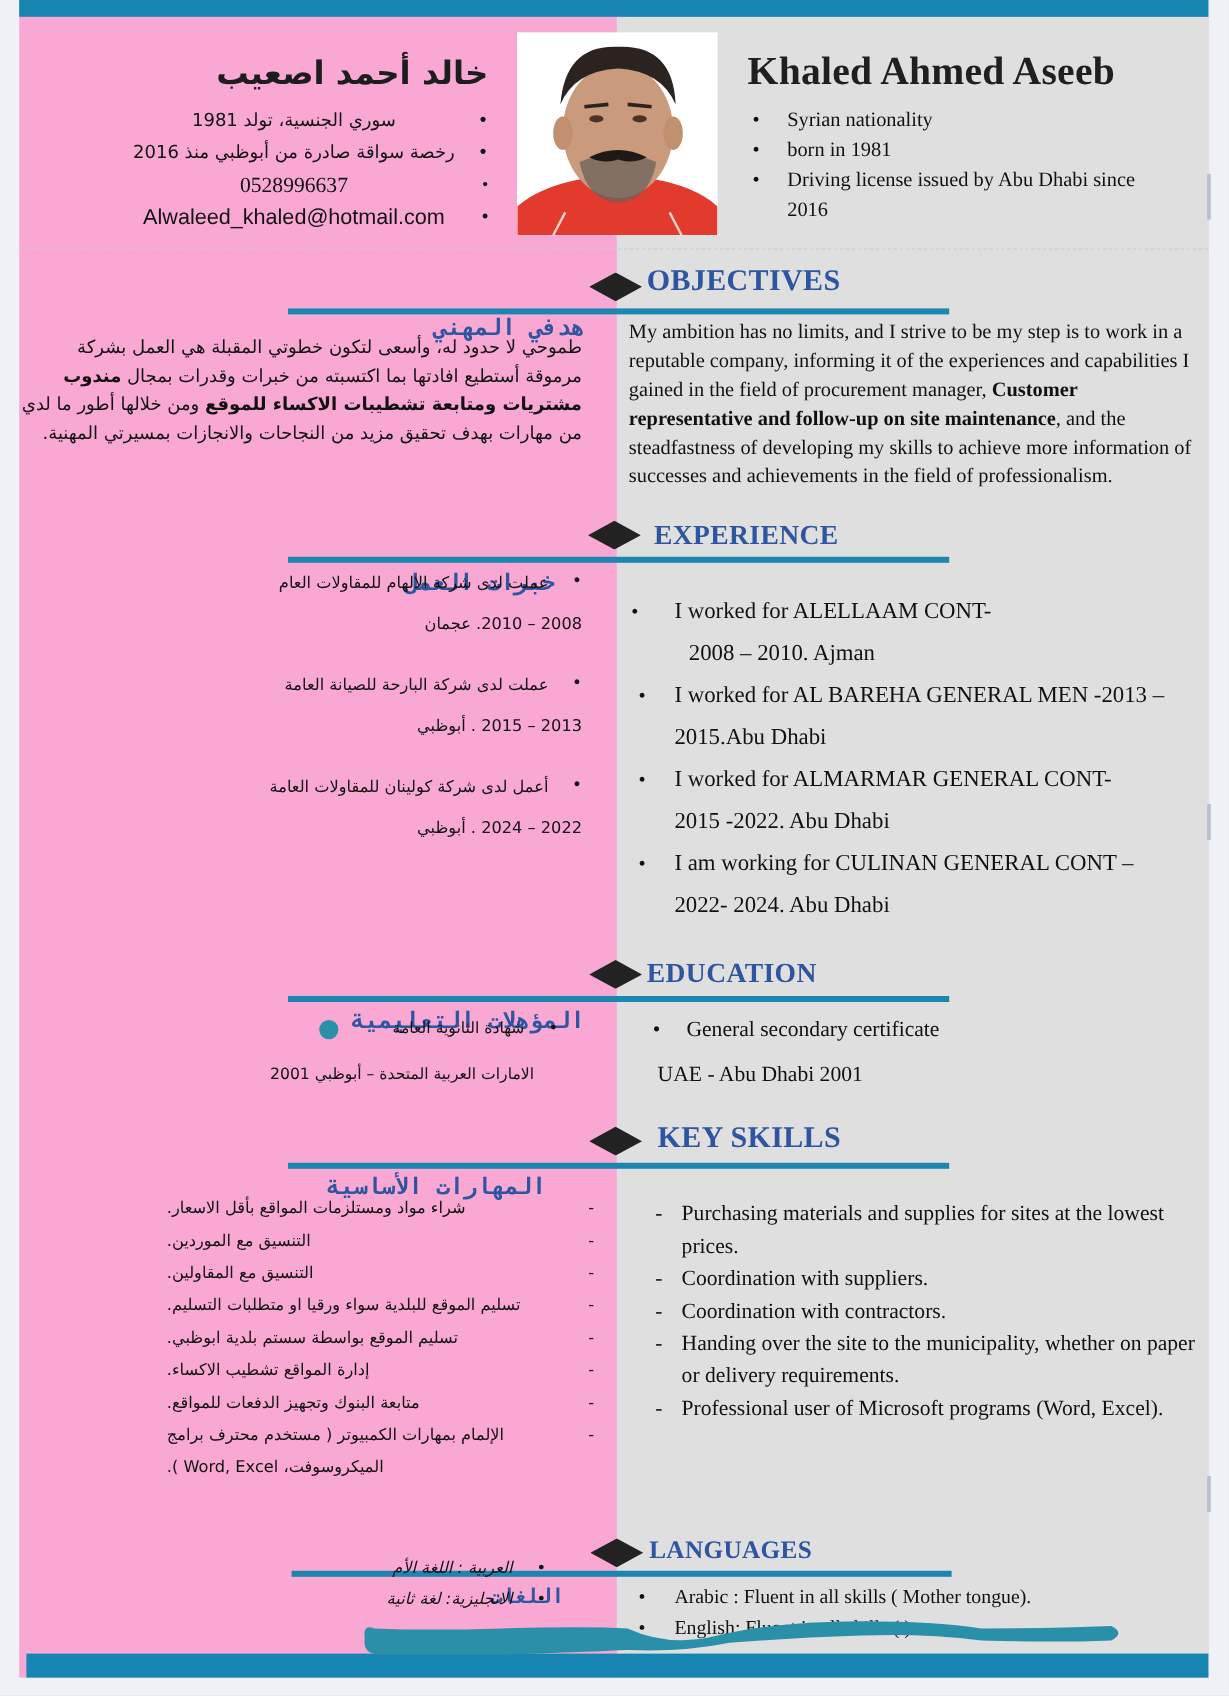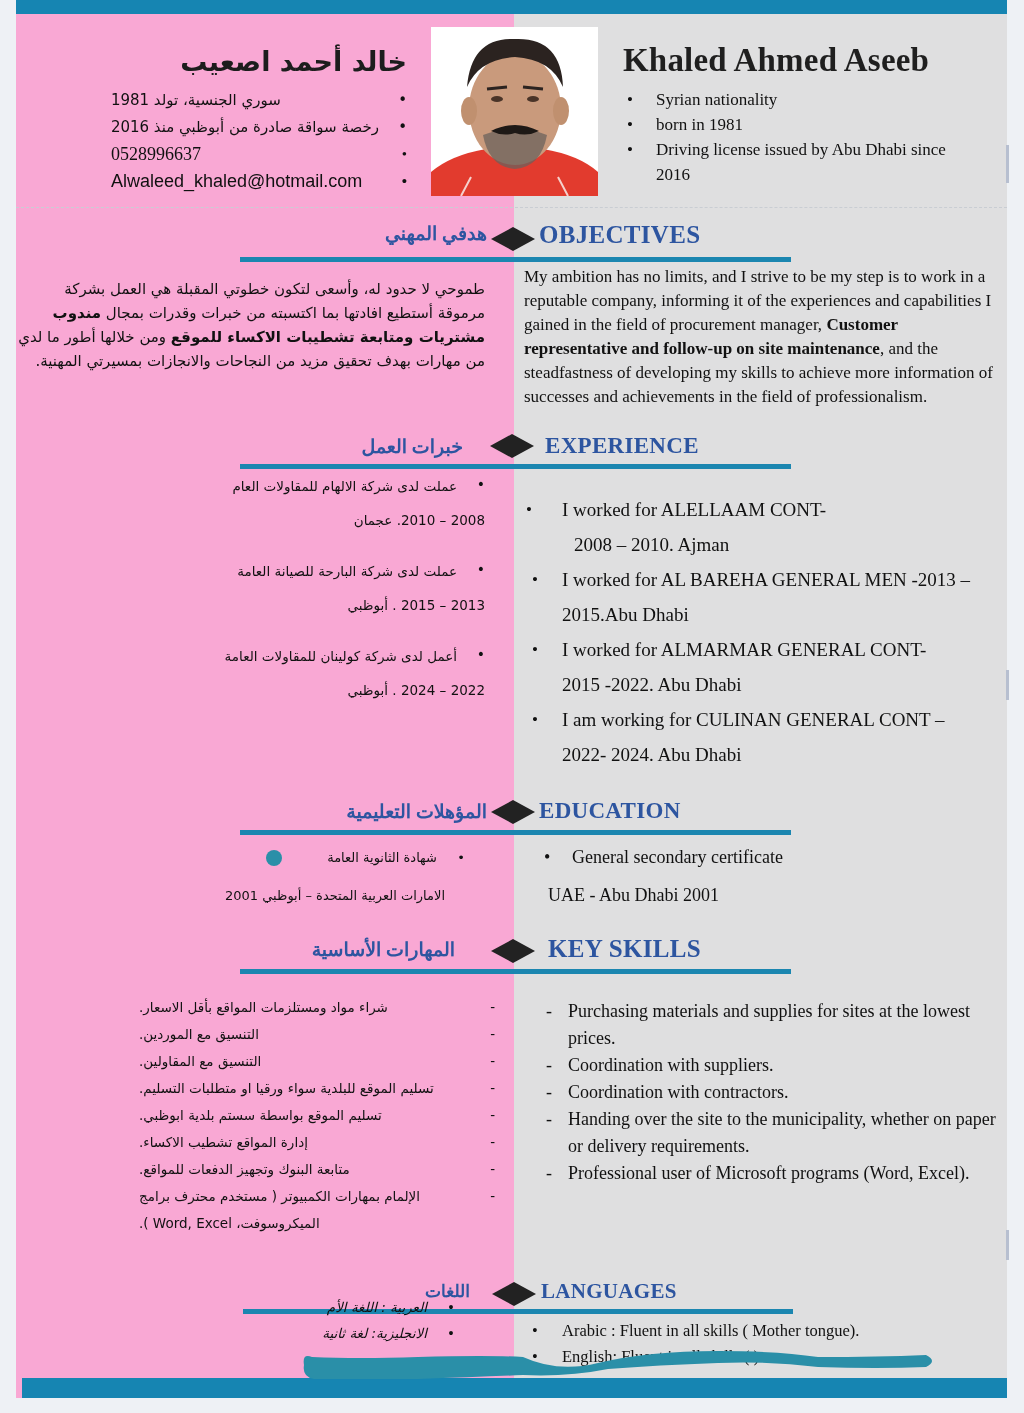--- a/index.html
+++ b/index.html
@@ -11,33 +11,33 @@
     .top-bar { position: absolute; left: 0; top: 0; width: 991px; height: 14px; background: #1685b2; }
     .bottom-bar { position: absolute; left: 6px; top: 1378px; width: 985px; height: 20px; background: #1685b2; }
     .edge-mark { position: absolute; left: 990px; width: 3px; background: #b7bfd0; }
 
     .dashed-sep { position: absolute; left: 0; top: 207px; width: 991px; border-top: 1px dashed #c9cdd3; }
 
     
     .photo { position: absolute; left: 415px; top: 27px; width: 167px; height: 169px; background: #fff; overflow: hidden; }
     .ar-name { position: absolute; right: 600px; top: 46px; font-family: "DejaVu Sans", sans-serif; font-weight: bold; font-size: 27px; direction: rtl; color: #1d1d1d; }
     .ar-info { position: absolute; right: 600px; top: 88px; direction: rtl; list-style: none; font-family: "DejaVu Sans", sans-serif; font-size: 15px; }
-    .ar-info li { height: 27px; line-height: 24px; position: relative; padding-right: 28px; text-align: left; margin-left: 16px; }
+    .ar-info li { height: 27px; line-height: 24px; position: relative; padding-right: 28px; text-align: center; margin-left: 16px; }
     .ar-info li::before { content: "•"; position: absolute; right: 0; top: 0; font-size: 15px; }
     .ar-info li.latin { font-family: "Liberation Sans", sans-serif; font-size: 18px; }
     .ar-info li.phone { font-family: "Liberation Serif", serif; font-size: 18px; }
 
     .en-name { position: absolute; left: 607px; top: 42px; font-family: "Liberation Serif", serif; font-weight: bold; font-size: 33px; color: #1f1f1f; letter-spacing: 0.2px; }
     .en-info { position: absolute; left: 608px; top: 87px; list-style: none; font-size: 17px; width: 350px; }
     .en-info li { position: relative; padding-left: 32px; line-height: 25px; }
     .en-info li::before { content: "•"; position: absolute; left: 3px; top: 0; }
     .sec-rule { position: absolute; height: 5px; background: #1b86b0; }
     .diamond { position: absolute; width: 44px; height: 24px; }
     .sec-title-en { position: absolute; font-family: "Liberation Serif", serif; font-weight: bold; font-size: 25px; color: #2d55a0; letter-spacing: 0.3px; }
-    .sec-title-ar { position: absolute; font-family: Liberation Serif, serif; font-weight: bold; font-size: 19px; color: #2d55a0; direction: rtl; white-space: nowrap; }
+    .sec-title-ar { position: absolute; font-family: Liberation Mono, monospace; font-weight: bold; font-size: 19px; color: #2d55a0; direction: rtl; white-space: nowrap; margin-top: 40px; }
 
     
     .obj-ar { position: absolute; right: 522px; top: 277px; width: 470px; direction: rtl; text-align: right; font-family: "DejaVu Sans", sans-serif; font-size: 15px; line-height: 24px; }
     .obj-ar b { font-weight: bold; }
     .obj-en { position: absolute; left: 508px; top: 265px; width: 470px; font-size: 17px; line-height: 24px; }
 
     
     .exp-ar { position: absolute; right: 522px; top: 472px; width: 300px; direction: rtl; list-style: none; font-family: "DejaVu Sans", sans-serif; font-size: 13.5px; }
     .exp-ar li { position: relative; height: 85px; padding-right: 28px; }
     .exp-ar li::before { content: "•"; position: absolute; right: 0; top: 4px; font-size: 14px; }

